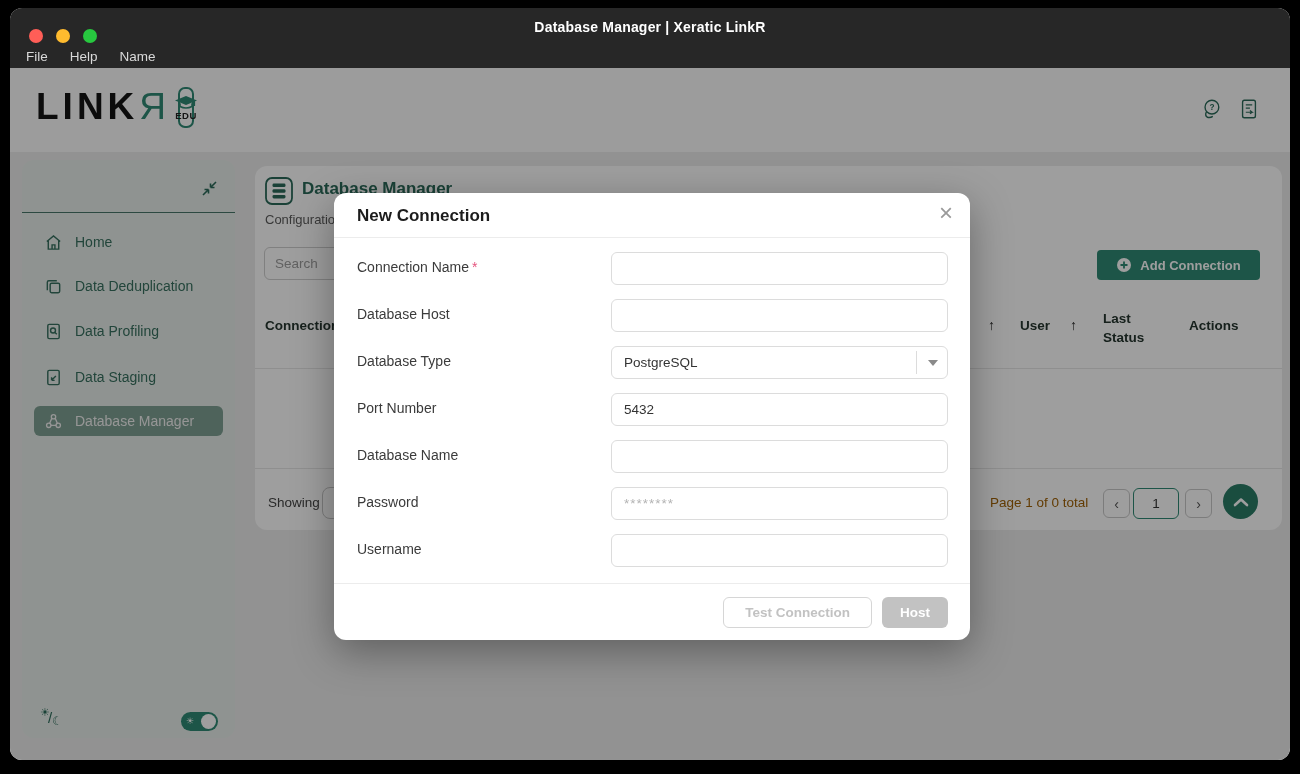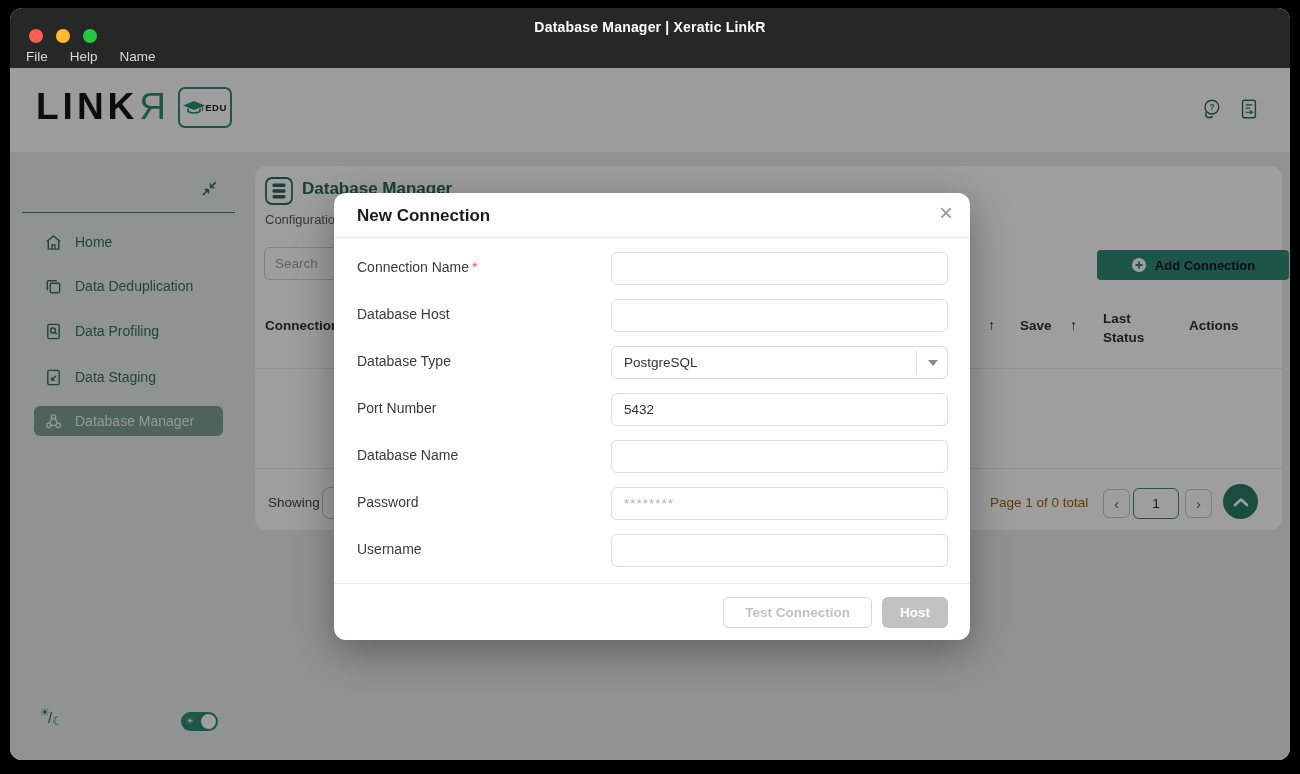--- a/index.html
+++ b/index.html
@@ -18,22 +18,22 @@
                color:#fff; font-size:14px; font-weight:bold; letter-spacing:.2px; }
   .menubar { position:absolute; left:16px; bottom:4px; display:flex; gap:22px; }
   .menubar span { color:#d9d9d9; font-size:13.5px; cursor:default; }
 
   
   .app { position:relative; height:692px; }
   .app-header { position:relative; height:84px; background:#fcfcfc; }
   .logo-wrap { position:absolute; left:26px; top:18px; display:flex; align-items:flex-end; }
   .logo-link { font-size:37px; font-weight:bold; color:#141414; letter-spacing:4px; }
   .logo-r { font-size:37px; font-weight:500; color:#2f8a74; margin-left:1px; }
-  .edu-badge { margin-left:12px; width:54px; height:41px; border:2px solid #2f8a74; border-radius:7px;
-               background:#fff; display:flex; flex-direction:row; align-items:center; justify-content:center; }
+  .edu-badge { margin-left:12px; width:16px; height:41px; border:2px solid #2f8a74; border-radius:7px;
+               background:#fff; display:flex; flex-direction:column; align-items:center; justify-content:center; }
   .edu-badge .cap { margin-top:1px; }
   .edu-badge .edu-text { font-size:9.5px; font-weight:bold; color:#222; letter-spacing:.5px; }
   .header-icons { position:absolute; right:30px; top:30px; display:flex; gap:16px; color:#2a6a59; }
   .hicon { width:22px; height:22px; cursor:pointer; }
 
   .app-body { position:relative; height:608px; background:#ececec; }
 
   
   .sidebar { position:absolute; left:12px; top:8px; width:213px; height:578px;
              background:#e7eeea; border-radius:12px; }
@@ -55,22 +55,22 @@
   
   .card { position:absolute; left:245px; top:14px; width:1027px; height:364px;
           background:#fff; border-radius:12px; }
   .page-icon { position:absolute; left:9px; top:10px; width:30px; height:30px; color:#2a6a59; }
   .page-title { position:absolute; left:47px; top:13px; font-size:17px; font-weight:bold; color:#2a6a59; }
   .page-subtitle { position:absolute; left:10px; top:46px; font-size:13px; color:#5c5c5c; white-space:nowrap; }
   .search-input { position:absolute; left:9px; top:81px; width:176px; height:33px; border:1px solid #cfcfcf;
                   border-radius:6px; padding:0 10px; font-size:13.5px; color:#333; outline:none;
                   font-family:"Liberation Sans", sans-serif; }
   .search-input::placeholder { color:#9d9d9d; }
-  .add-btn { position:absolute; left:842px; top:84px; width:192px; height:30px; background:#2f8a74;
-             border:none; border-radius:4px; color:#0f172a; font-size:13px; font-weight:bold;
+  .add-btn { position:absolute; left:842px; top:84px; width:163px; height:30px; background:#2f8a74;
+             border:none; border-radius:4px; color:#ffffff; font-size:13px; font-weight:bold;
              display:flex; align-items:center; justify-content:center; gap:8px; cursor:pointer;
              font-family:"Liberation Sans", sans-serif; }
   .th { position:absolute; font-size:13.5px; font-weight:bold; color:#26362f; }
   .sort-arrow { position:absolute; font-size:14px; font-weight:bold; color:#222; }
   .card-divider { position:absolute; left:0; right:0; height:1px; background:#e7e7e7; }
   .showing-label { position:absolute; left:13px; top:329px; font-size:13.5px; color:#444; }
   .pagesize-select { position:absolute; left:67px; top:321px; width:78px; height:32px;
                      border:1px solid #c9c9c9; border-radius:8px; background:#fff; cursor:pointer; }
   .page-info { position:absolute; left:735px; top:329px; font-size:13.5px; color:#a16207; }
   .pg-btn { position:absolute; top:323px; width:27px; height:29px; border:1px solid #c9c9c9; border-radius:6px;
@@ -240,21 +240,21 @@
         <button class="add-btn">
           <svg width="16" height="16" viewBox="0 0 16 16">
             <circle cx="8" cy="8" r="7" fill="#fff"></circle>
             <path d="M8 4.5 v7 M4.5 8 h7" stroke="#2f8a74" stroke-width="1.8"></path>
           </svg>
           <span>Add Connection</span>
         </button>
 
         <div class="th" style="left:10px; top:152px;">Connection Name</div>
         <div class="sort-arrow" style="left:733px; top:151px;">↑</div>
-        <div class="th" style="left:765px; top:152px;">Save</div>
+        <div class="th" style="left:765px; top:152px;">User</div>
         <div class="sort-arrow" style="left:815px; top:151px;">↑</div>
         <div class="th" style="left:848px; top:143px; line-height:19px;">
           <div>Last</div>
           <div>Status</div>
         </div>
         <div class="th" style="left:934px; top:152px;">Actions</div>
 
         <div class="card-divider" style="top:202px"></div>
         <div class="card-divider" style="top:302px"></div>
 

